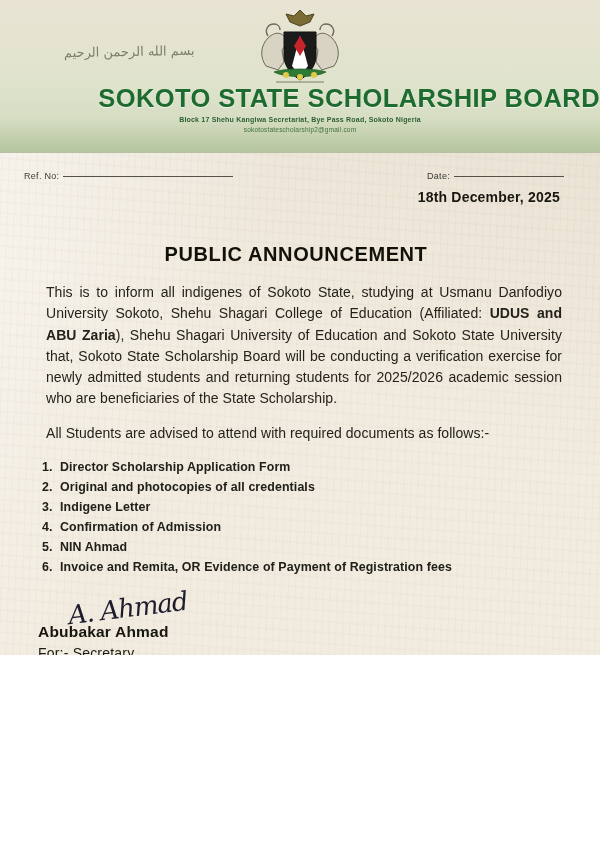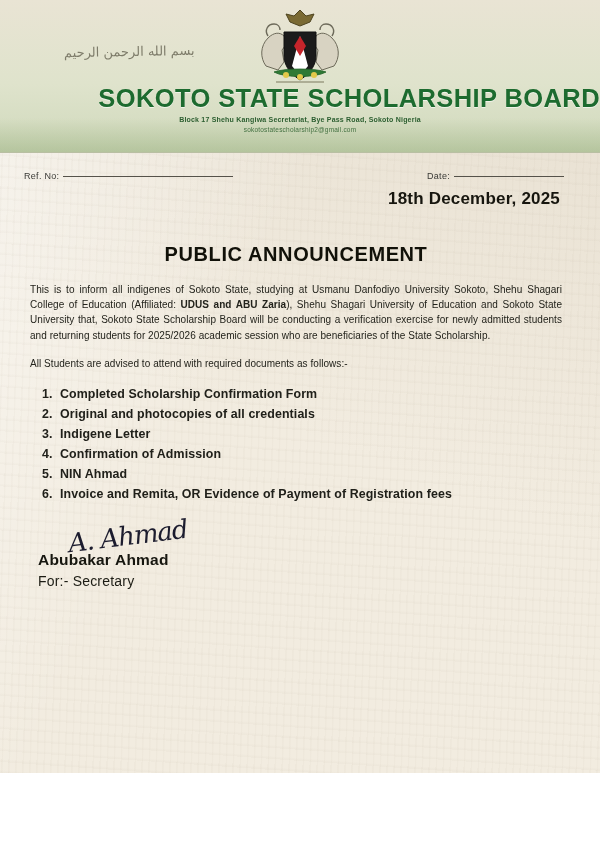--- a/index.html
+++ b/index.html
@@ -6,21 +6,21 @@
     margin: 0;
     padding: 0;
     background: #ffffff;
   }
   body {
     font-family: "Liberation Sans", sans-serif;
   }
   .page {
     position: relative;
     width: 600px;
-    height: 773px;
+    height: 655px;
     overflow: hidden;
     background: #f2ece0;
     background-image:
       linear-gradient(115deg, rgba(255,255,255,0.55) 0%, rgba(255,255,255,0.0) 40%),
       linear-gradient(200deg, rgba(190,175,150,0.22) 0%, rgba(255,255,255,0) 55%);
   }
   
   .paper-texture {
     position: absolute;
     inset: 0;
@@ -130,43 +130,43 @@
     display: inline-block;
     width: 110px;
     border-bottom: 1px solid #55524a;
     margin-left: 4px;
     vertical-align: 2px;
   }
   .date-value {
     position: absolute;
     right: 40px;
     top: 26px;
-    font-size: 17px;
+    font-size: 14px;
     font-weight: bold;
     color: #17160f;
     letter-spacing: 0.2px;
   }
 
   
   .body-wrap {
     position: relative;
     padding: 0 38px 0 30px;
     color: #20201a;
   }
   .doc-title {
     text-align: center;
     font-size: 20px;
     font-weight: bold;
     letter-spacing: 0.6px;
     margin: 40px 0 16px 0;
     color: #111109;
   }
   p.para {
-    margin: 0 0 13px 0;
-    font-size: 10px;
+    margin: 0 0 13px 16px;
+    font-size: 14px;
     line-height: 1.52;
     text-align: justify;
     color: #23231c;
     letter-spacing: 0.05px;
   }
   .b { font-weight: bold; }
   .venue-line {
     font-size: 13px;
     font-weight: bold;
     line-height: 1.5;
@@ -264,21 +264,21 @@
   <div class="body-wrap">
     <div class="doc-title">PUBLIC ANNOUNCEMENT</div>
 
     <p class="para"><span>This is to inform all indigenes of Sokoto State, studying at Usmanu Danfodiyo University Sokoto, Shehu Shagari College of Education (Affiliated: </span><span class="b">UDUS and ABU Zaria</span><span>), Shehu Shagari University of Education and Sokoto State University that, Sokoto State Scholarship Board will be conducting a verification exercise for newly admitted students and returning students for 2025/2026 academic session who are beneficiaries of the State Scholarship.</span></p>
 
 
 
     <p class="para">All Students are advised to attend with required documents as follows:-</p>
 
     <ol class="doc-list">
-      <li>Completed Scholarship Confirmation Form</li>
+      <li>Director Scholarship Application Form</li>
       <li>Original and photocopies of all credentials</li>
       <li>Indigene Letter</li>
       <li>Confirmation of Admission</li>
       <li>NIN Ahmad</li>
       <li>Invoice and Remita, OR Evidence of Payment of Registration fees</li>
     </ol>
 
 
     <div class="sign-block">
       <div class="signature-mark">A. Ahmad</div>

